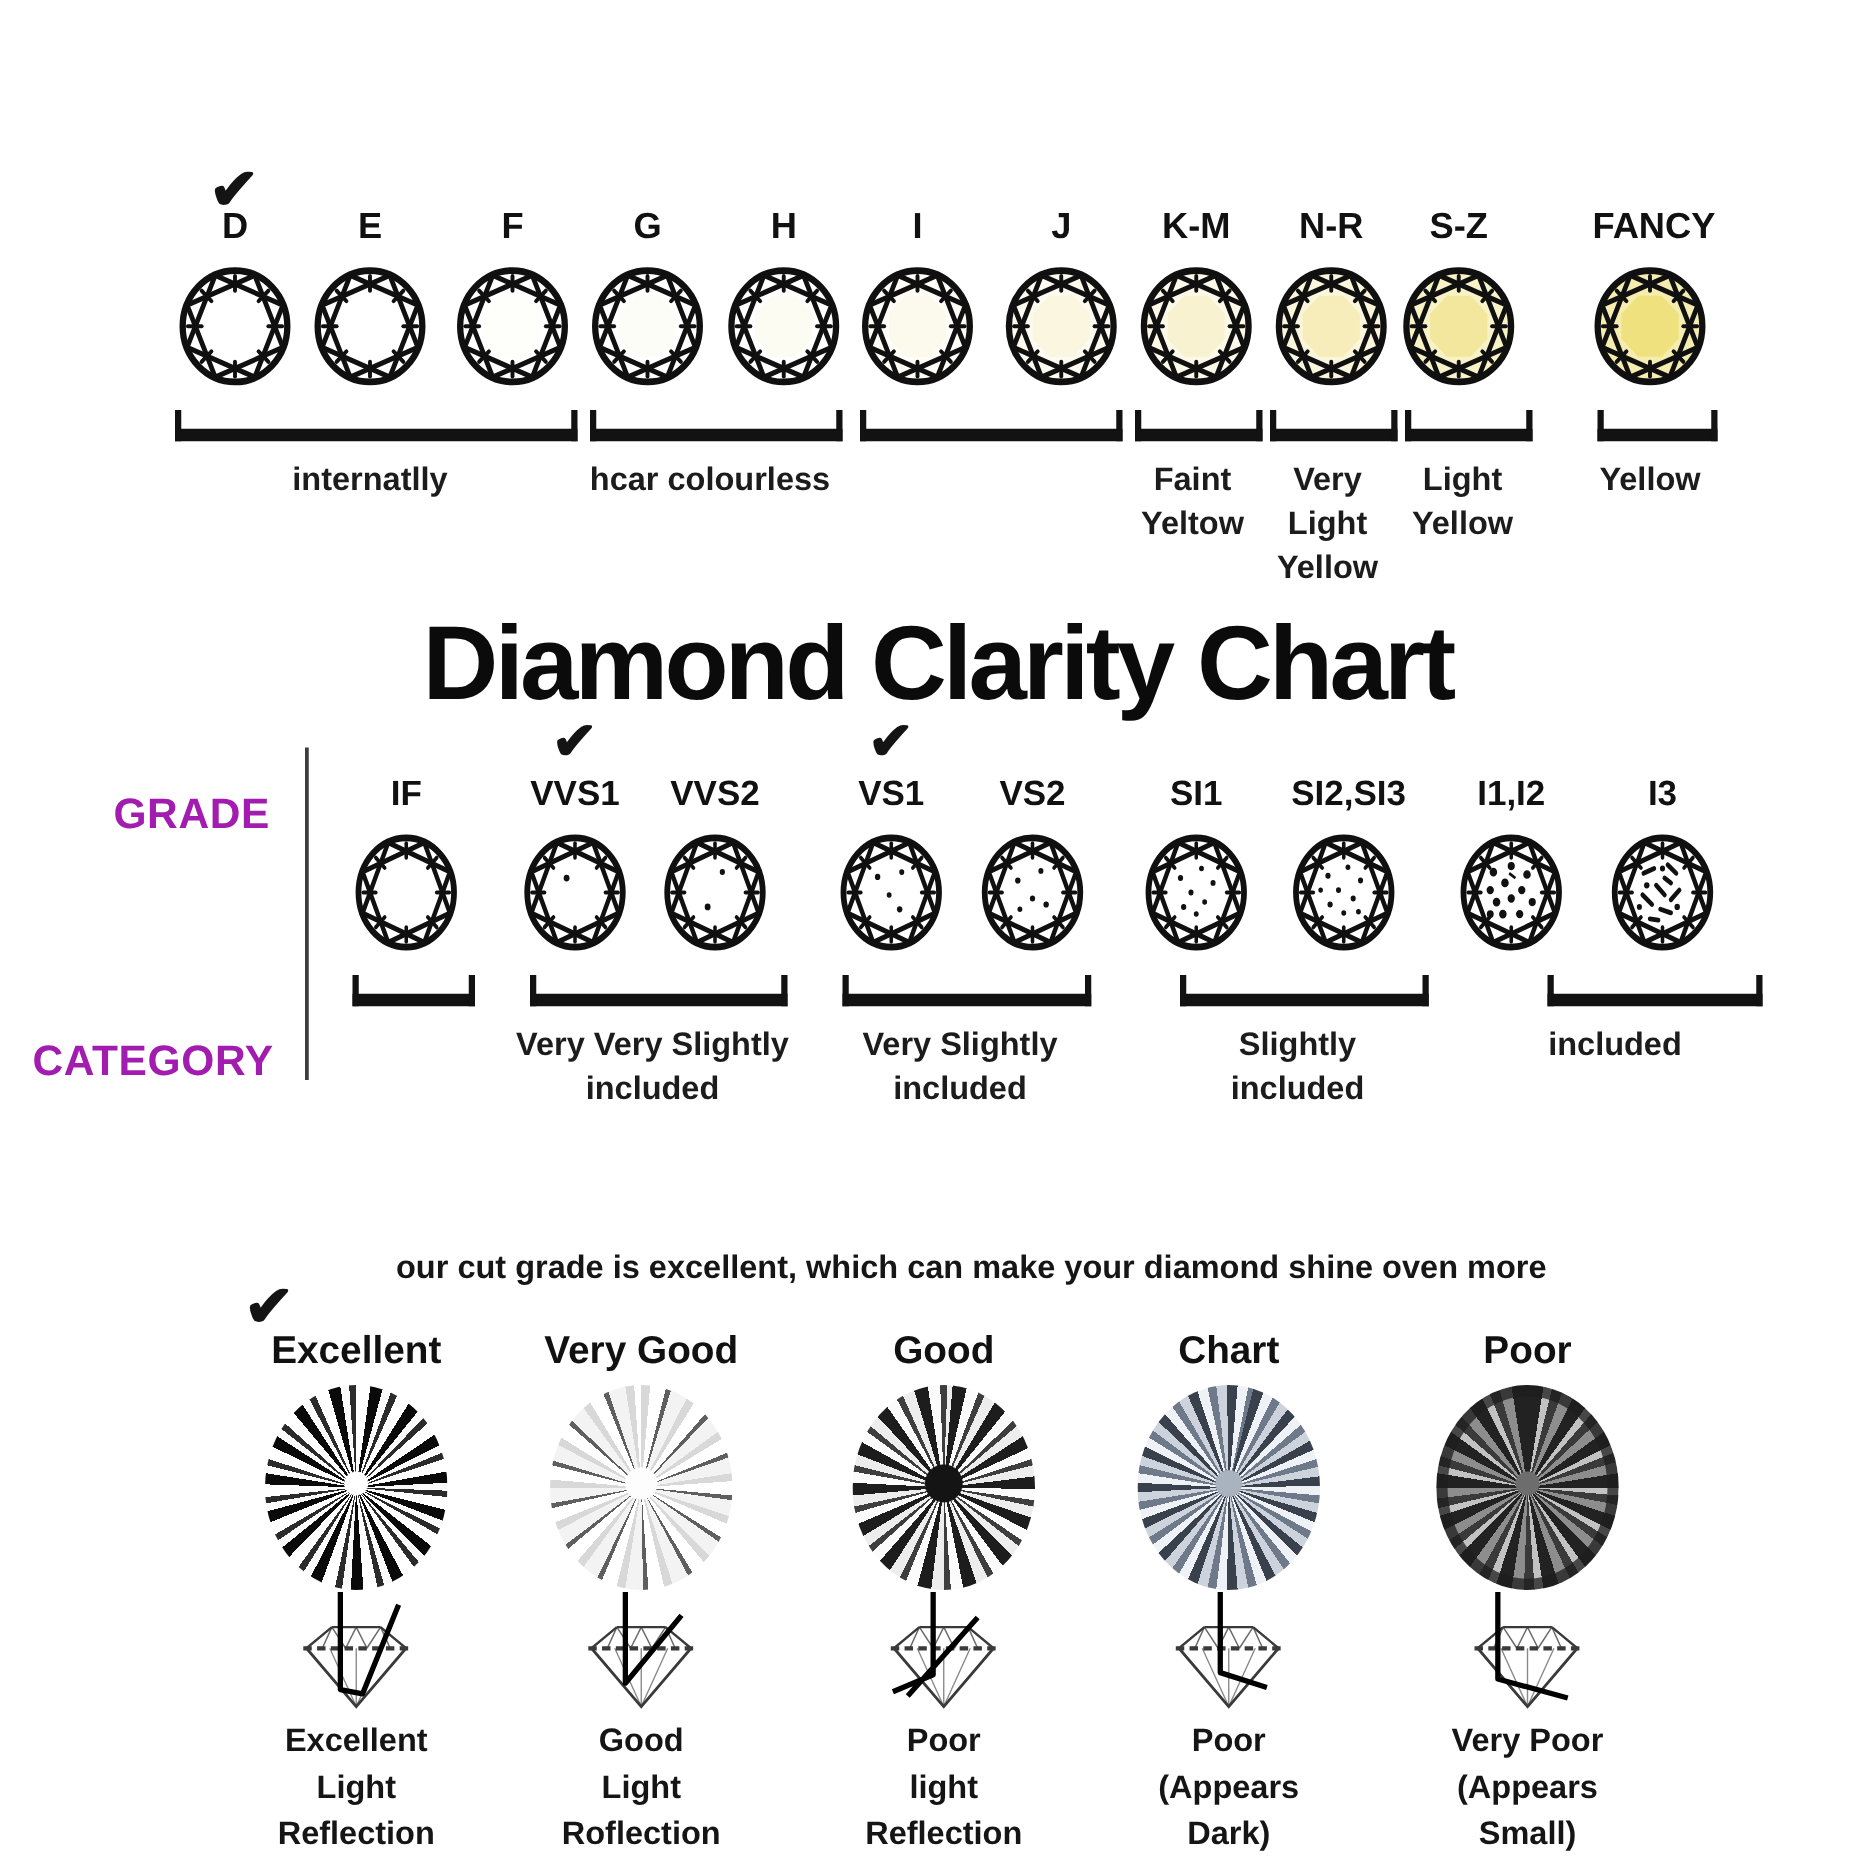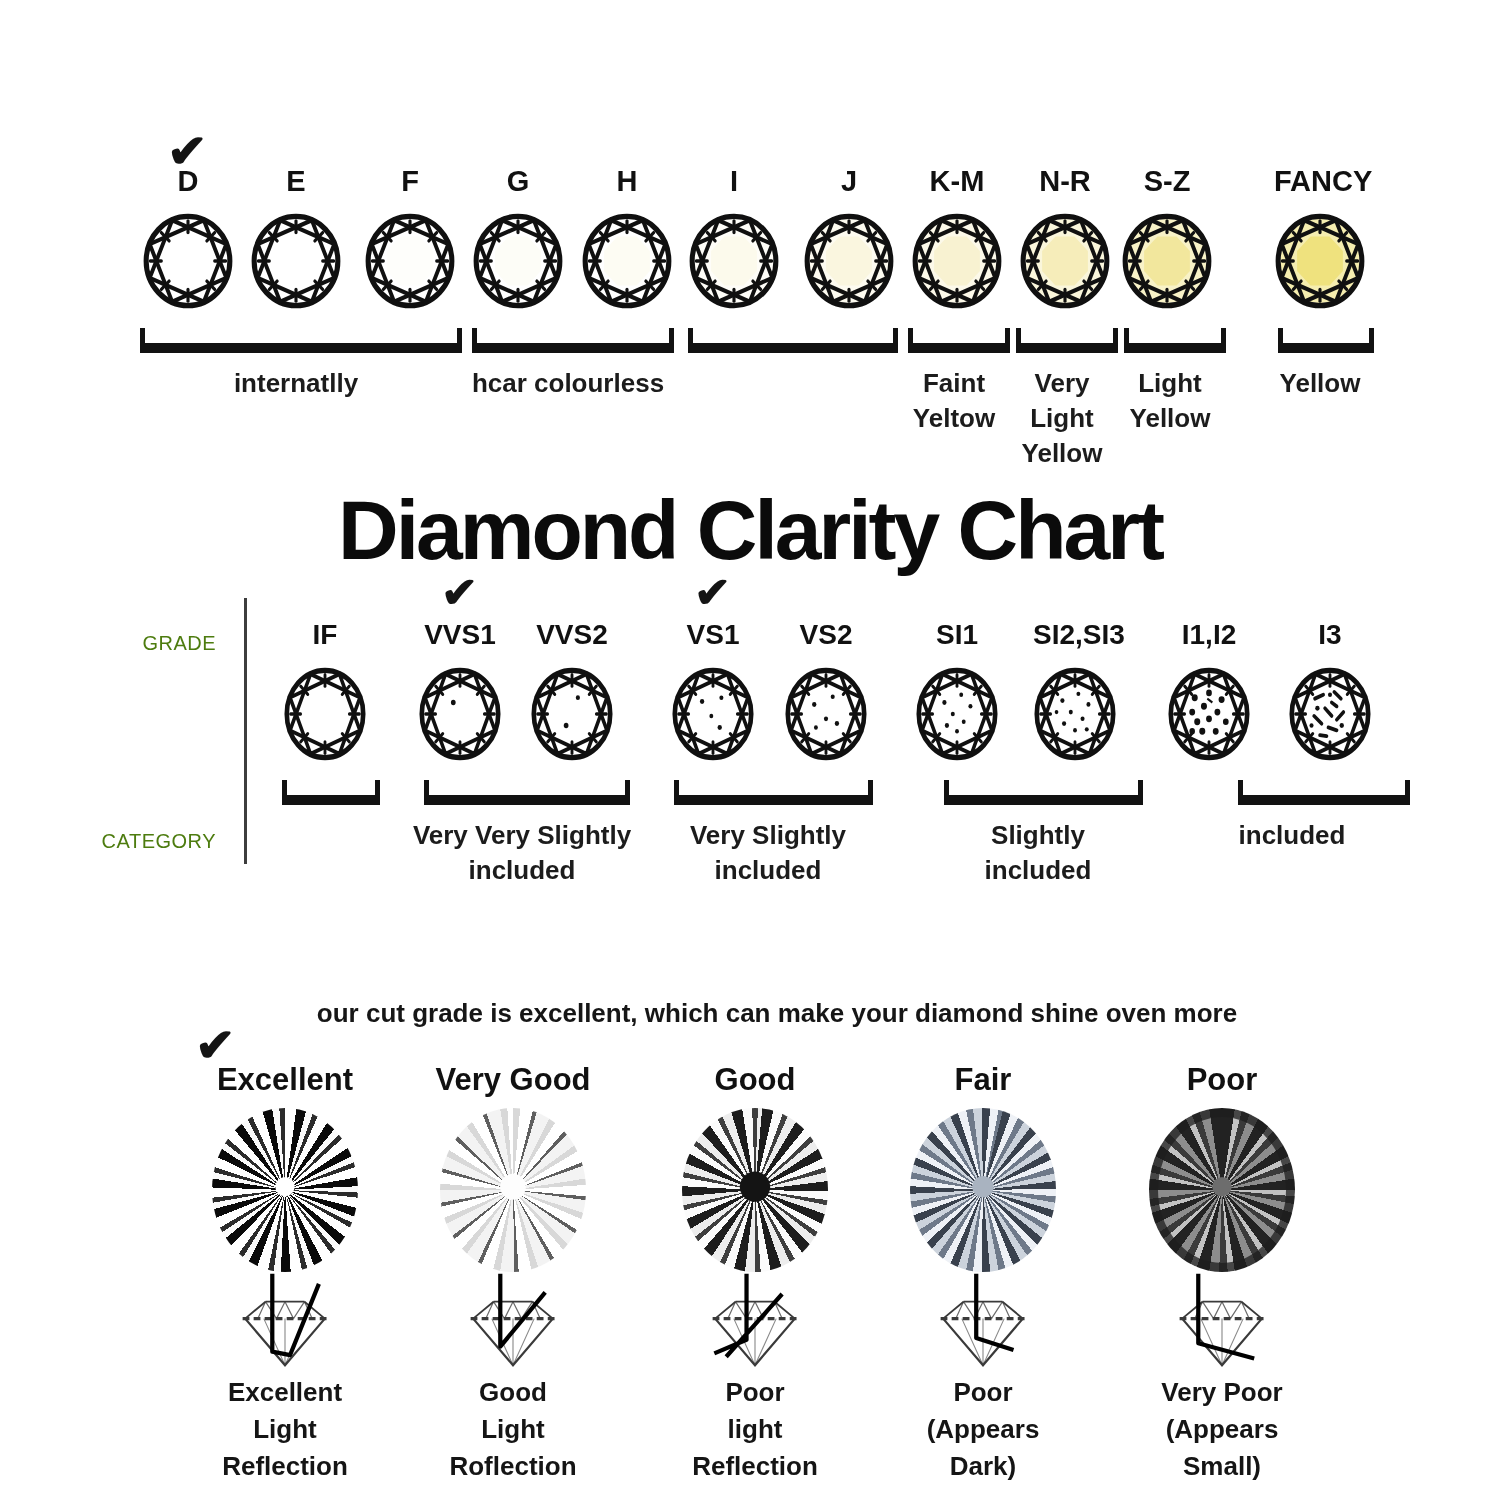--- a/index.html
+++ b/index.html
@@ -17,21 +17,21 @@
   .col{position:absolute;text-align:center;}
   .glabel{font-size:29px;font-weight:bold;line-height:34px;white-space:nowrap;}
   .dicon{display:block;margin:14px auto 0;}
 
   .bracket{position:absolute;height:15px;border-left:5px solid #121212;
            border-right:5px solid #121212;border-bottom:10px solid #121212;}
   .grouplab{position:absolute;text-align:center;font-size:26px;font-weight:bold;
             line-height:35px;white-space:pre-line;color:#1c1c1c;}
 
   .rowlab{position:absolute;left:26px;width:190px;text-align:right;
-          font-size:20px;font-weight:normal;letter-spacing:.5px;color:#4d7c0f;}
+          font-size:34px;font-weight:bold;letter-spacing:.5px;color:#a21caf;}
   .vline{position:absolute;left:244px;top:598px;width:3px;height:266px;background:#3d3d3d;}
 
   .cutcol{position:absolute;width:220px;text-align:center;top:1060px;}
   .cutlab{font-size:31px;font-weight:bold;line-height:40px;}
   .gem{width:146px;height:164px;border-radius:50%;margin:8px auto 0;}
   .gem.ex{background:
       radial-gradient(circle at 50% 48%, #ffffff 0 8%, rgba(255,255,255,0) 9%),
       repeating-conic-gradient(from 8deg, #0a0a0a 0 7deg, #fafafa 7deg 12deg, #2b2b2b 12deg 16deg, #ffffff 16deg 24deg);}
   .gem.vg{background:
       radial-gradient(circle at 50% 48%, #fdfdfd 0 11%, rgba(255,255,255,0) 12%),
@@ -388,21 +388,21 @@
     <svg class="side" width="110" height="100" viewBox="0 0 120 118">
       <use href="#profile" x="5" y="28"></use>
       <path d="M50,2 L50,80 L12,96 M26,100 L92,26" fill="none" stroke="#000" stroke-width="5" stroke-linejoin="round"></path>
     </svg>
     <div class="result">Poor
 light
 Reflection</div>
   </div>
 
   <div class="cutcol" style="left:873px">
-    <div class="cutlab">Fair</div>
+    <div class="cutlab">Chart</div>
     <div class="gem fr"></div>
     <svg class="side" width="110" height="100" viewBox="0 0 120 118">
       <use href="#profile" x="5" y="28"></use>
       <path d="M52,2 L52,78 L96,92" fill="none" stroke="#000" stroke-width="5" stroke-linejoin="round"></path>
     </svg>
     <div class="result">Poor
 (Appears
 Dark)</div>
   </div>
 

